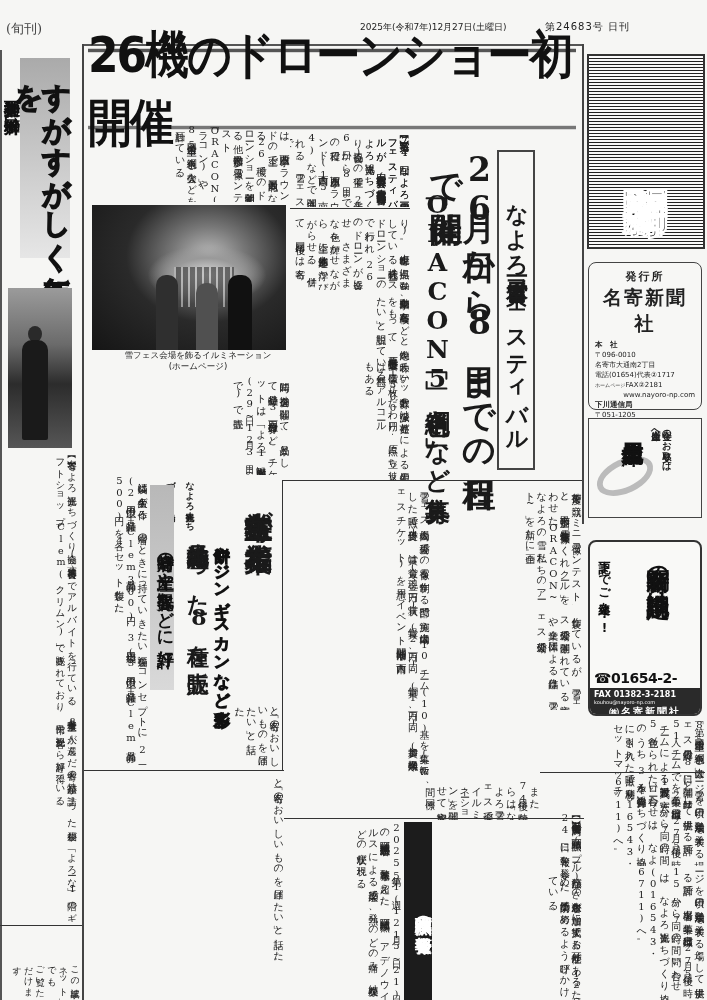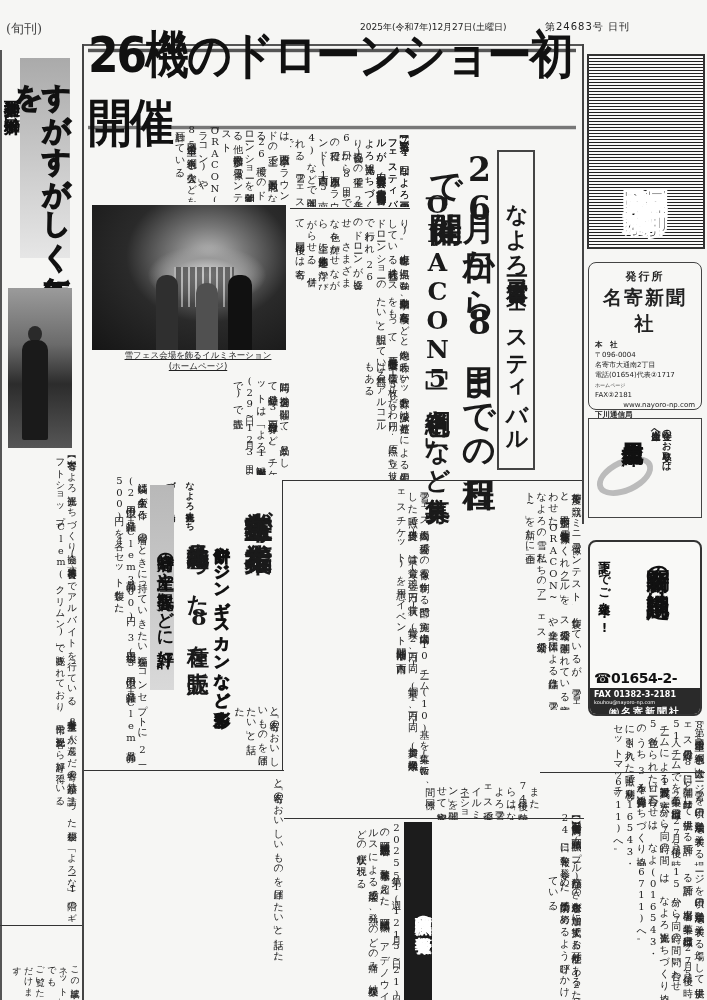--- a/index.html
+++ b/index.html
@@ -64,21 +64,21 @@
   .deck-box { left: 497px; top: 150px; width: 38px; height: 320px; border: 2px solid #444; display:flex; justify-content:center; padding-top: 10px; font-size: 22px; font-weight: bold; font-family: "DejaVu Serif", serif; }
   .deck1 { left: 450px; top: 150px; width: 46px; height: 330px; font-size: 33px; font-weight: 900; font-family: "DejaVu Serif", serif; line-height: 1; }
   .deck2 { left: 410px; top: 190px; width: 40px; height: 290px; font-size: 25px; font-weight: 900; font-family: "DejaVu Serif", serif; line-height: 1; }
 
   .photo { left: 92px; top: 205px; width: 194px; height: 145px; background: radial-gradient(ellipse at 60% 35%, #bbb 0%, #777 22%, #2a2a2a 50%, #151515 100%); overflow: hidden; }
   .photo .snow { position:absolute; left: 55px; top: 40px; width: 120px; height: 60px; background: radial-gradient(ellipse, #ddd 0%, #999 40%, transparent 70%); border-radius: 50%; }
   .photo .p1 { position:absolute; left: 64px; top: 70px; width: 22px; height: 75px; background:#2f2f2f; border-radius: 10px 10px 0 0; }
   .photo .p2 { position:absolute; left: 104px; top: 78px; width: 22px; height: 68px; background:#505050; border-radius: 10px 10px 0 0; }
   .photo .p3 { position:absolute; left: 136px; top: 70px; width: 24px; height: 76px; background:#111; border-radius: 10px 10px 0 0; }
   .photo .arch { position:absolute; left: 82px; top: 62px; width: 60px; height: 40px; background: repeating-linear-gradient(90deg,#bbb 0 2px,#444 2px 7px); opacity: 0.7; }
-  .caption { left: 108px; top: 350px; width: 180px; font-family: "DejaVu Sans", sans-serif; font-size: 8.5px; line-height: 11px; color: #222; text-align: center; text-decoration: underline; }
+  .caption { left: 108px; top: 350px; width: 180px; font-family: "DejaVu Sans", sans-serif; font-size: 8.5px; line-height: 11px; color: #222; text-align: center; }
 
   .univ-hd { left: 232px; top: 490px; width: 40px; height: 240px; font-size: 28px; font-weight: 900; font-family: "DejaVu Serif", serif; line-height: 1.02; }
   .univ-sub1 { left: 208px; top: 535px; width: 22px; height: 200px; font-size: 16px; font-weight: 900; font-family: "DejaVu Sans", sans-serif; line-height: 1; color:#fff; -webkit-text-stroke: 1px #111; }
   .univ-sub2 { left: 182px; top: 528px; width: 28px; height: 230px; font-size: 22px; font-weight: 900; font-family: "DejaVu Serif", serif; line-height: 1.02; }
   .univ-tag { left: 160px; top: 475px; width: 40px; height: 60px; }
   .univ-tag span { font-family: "DejaVu Sans", sans-serif; font-size: 9px; line-height: 10px; font-weight: bold; }
   .univ-strip { left: 150px; top: 485px; width: 24px; height: 205px; background: linear-gradient(180deg,#b8b8b8,#d9d9d9); font-family: "DejaVu Sans", sans-serif; font-weight: 900; font-size: 17px; line-height: 1.02; color:#111; display:flex; justify-content:center; padding-top: 4px; }
 
   .alert-box { left: 404px; top: 822px; width: 28px; height: 178px; background: #1c1c1c; color: #fff; font-family: "DejaVu Sans", sans-serif; font-weight: 900; font-size: 17px; line-height: 1.05; display:flex; justify-content:center; padding-top: 6px; }
 
@@ -115,24 +115,24 @@
   <div class="col vt" style="left:2px;top:960px;width:78px;height:40px;font-size:9px;">この記事は「道北ネット」でも、ご覧いただけます。</div>
 
   <div class="abs title-block">
     <span class="vt">名寄新聞</span>
   </div>
 
   <div class="abs pub-box">
     <div class="lbl">発行所</div>
     <div class="nm">名寄新聞社</div>
     <div class="bold">本　社</div>
-    <div class="small">〒096-0004</div>
+    <div class="small">〒096-0010</div>
     <div class="small">名寄市大通南2丁目</div>
     <div class="small">電話(01654)代表②1717</div>
-    <div class="small" style="display:flex;justify-content:flex-end;flex-direction:column;">
+    <div class="small" style="display:flex;justify-content:flex-start;">
       <span style="font-size:5px;">ホームページ</span>
       <span>FAX②2181</span>
     </div>
     <div class="small" style="text-align:right;">www.nayoro-np.com</div>
     <div class="bold">下川通信局</div>
     <div class="small">〒051-1205</div>
     <div class="small">下川町西町58番地</div>
     <div class="small" style="text-align:right;">電話(01655)④3545</div>
     <div class="small" style="text-align:right;">FAX④3545</div>
   </div>

